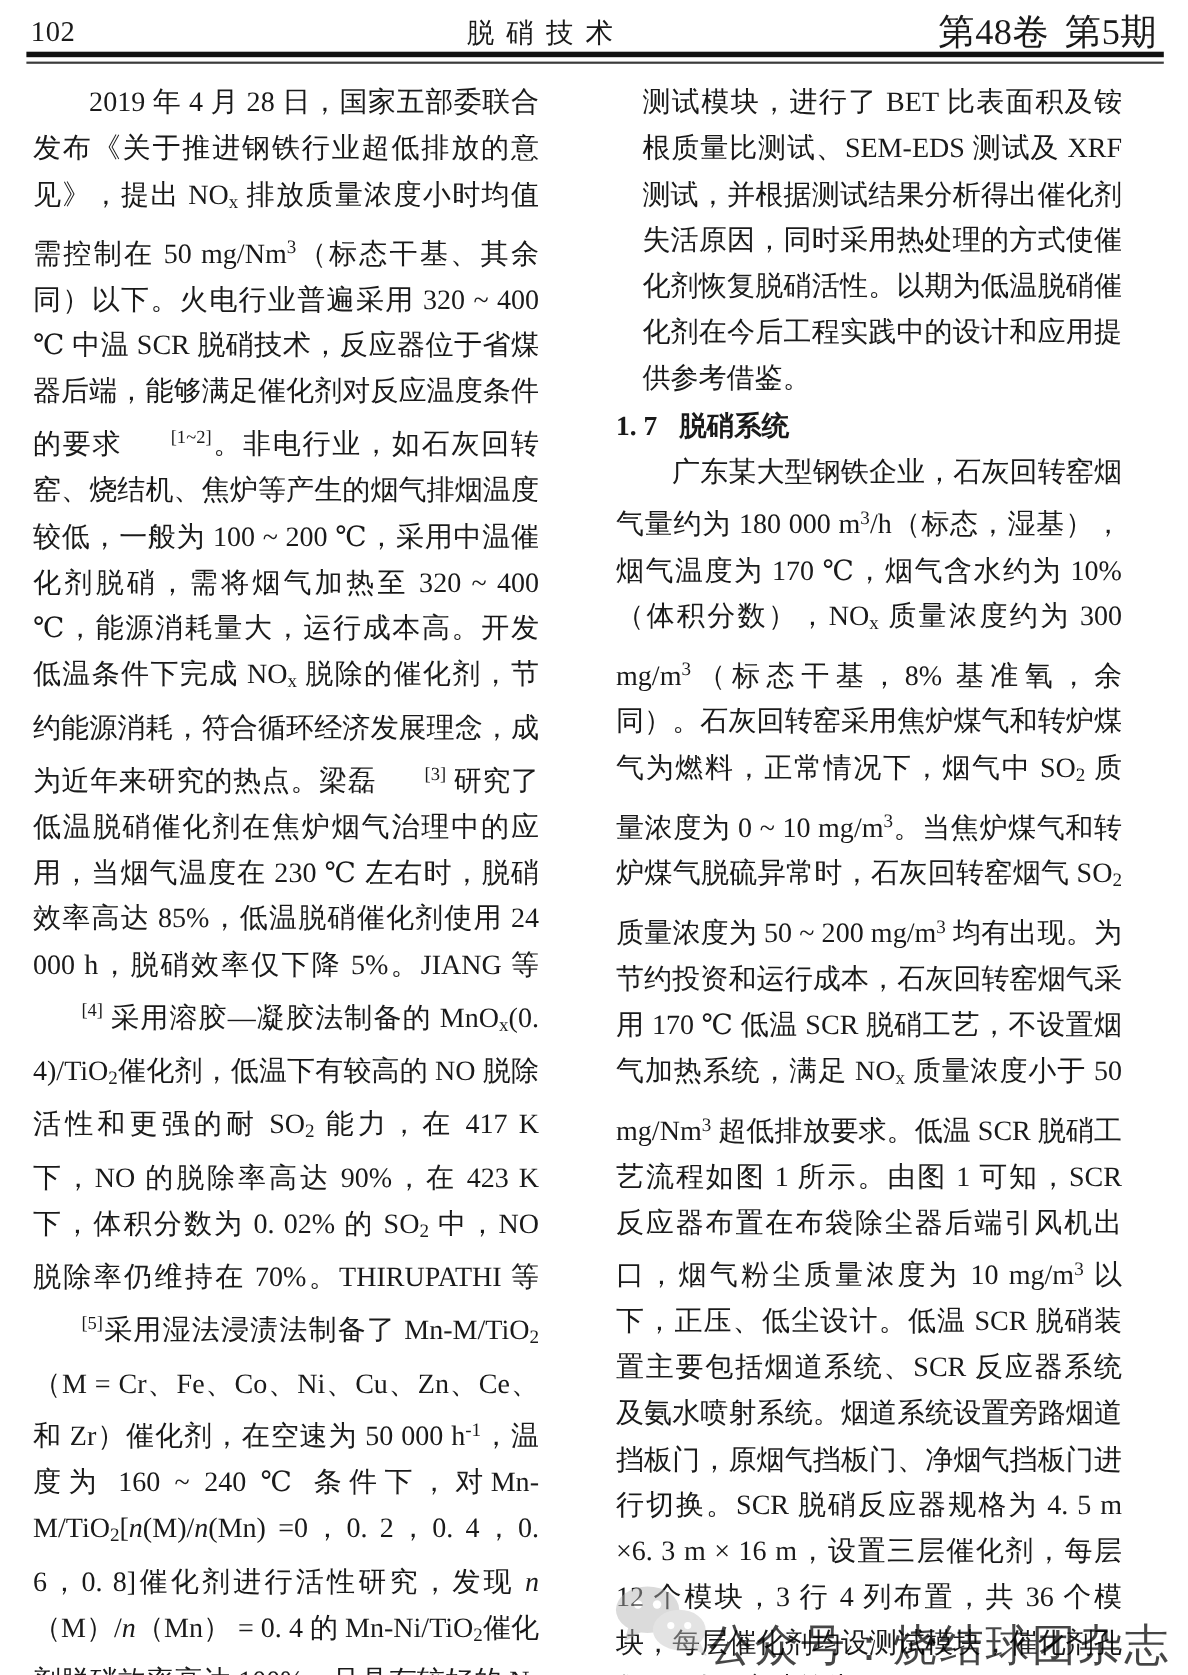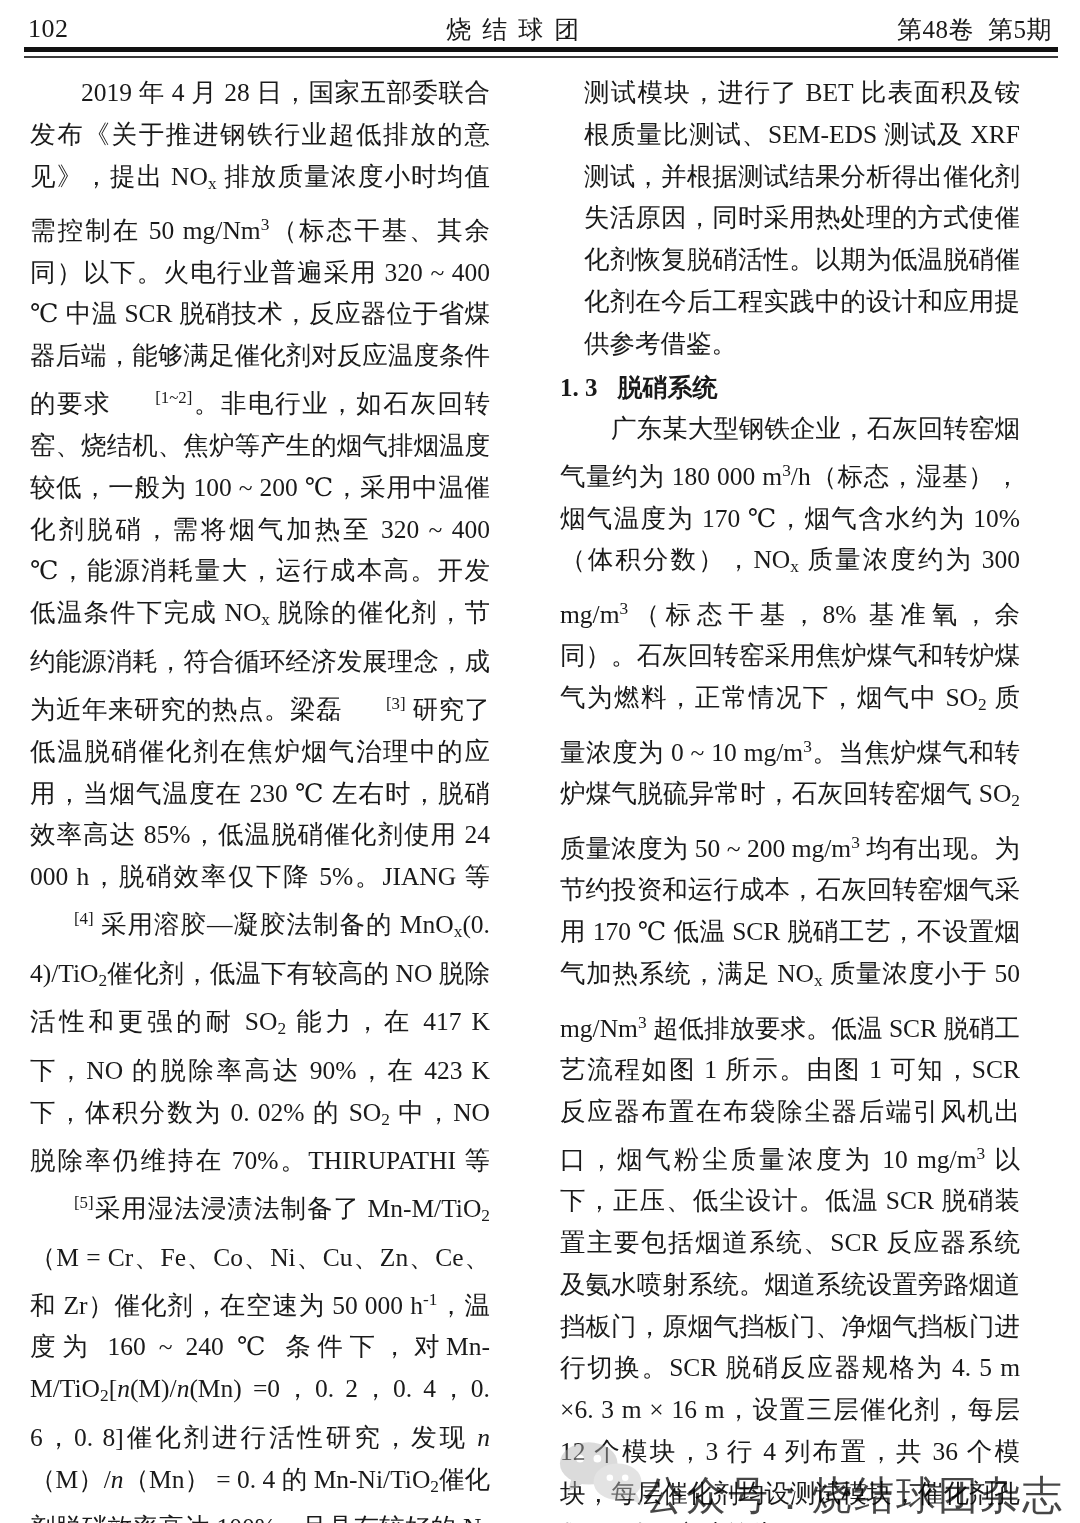--- a/index.html
+++ b/index.html
@@ -41,21 +41,21 @@
     font-family: "Liberation Serif", serif;
     font-size: 26px;
   }
   .rh-journal {
     font-size: 25px;
     letter-spacing: 11px;
     margin-left: 60px;
     text-indent: 11px;
   }
   .rh-volume {
-    font-size: 25px;
+    font-size: 33px;
     white-space: nowrap;
   }
   .rh-volume .sp { display: inline-block; width: 14px; }
 
   .rule-wrap {
     position: absolute;
     top: 47px;
     left: 24px;
     right: 22px;
   }
@@ -159,21 +159,21 @@
     font-family: "Liberation Sans", "DejaVu Sans", sans-serif;
   }
 </style>
 </head>
 <body>
 
 <div class="page">
 
   <div class="running-head">
     <span class="rh-page-no">102</span>
-    <span class="rh-journal">烧结球团</span>
+    <span class="rh-journal">脱硝技术</span>
     <span class="rh-volume">
       <span>第48卷</span><span class="sp"></span><span>第5期</span>
     </span>
   </div>
 
   <div class="rule-wrap">
     <div class="rule-thick"></div>
     <div class="rule-gap"></div>
     <div class="rule-thin"></div>
   </div>
@@ -184,21 +184,21 @@
 
       <p class="para"><span>2019 年 4 月 28 日，国家五部委联合发布《关于推进钢铁行业超低排放的意见》，提出 NO</span><sub>x</sub><span> 排放质量浓度小时均值需控制在 50 mg/Nm</span><sup>3</sup><span>（标态干基、其余同）以下。火电行业普遍采用 320 ~ 400 ℃ 中温 SCR 脱硝技术，反应器位于省煤器后端，能够满足催化剂对反应温度条件的要求</span><span class="ref">[1~2]</span><span>。非电行业，如石灰回转窑、烧结机、焦炉等产生的烟气排烟温度较低，一般为 100 ~ 200 ℃，采用中温催化剂脱硝，需将烟气加热至 320 ~ 400 ℃，能源消耗量大，运行成本高。开发低温条件下完成 NO</span><sub>x</sub><span> 脱除的催化剂，节约能源消耗，符合循环经济发展理念，成为近年来研究的热点。梁磊</span><span class="ref">[3]</span><span> 研究了低温脱硝催化剂在焦炉烟气治理中的应用，当烟气温度在 230 ℃ 左右时，脱硝效率高达 85%，低温脱硝催化剂使用 24 000 h，脱硝效率仅下降 5%。JIANG 等</span><span class="ref">[4]</span><span> 采用溶胶—凝胶法制备的 MnO</span><sub>x</sub><span>(0. 4)/TiO</span><sub>2</sub><span>催化剂，低温下有较高的 NO 脱除活性和更强的耐 SO</span><sub>2</sub><span> 能力，在 417 K 下，NO 的脱除率高达 90%，在 423 K 下，体积分数为 0. 02% 的 SO</span><sub>2</sub><span> 中，NO 脱除率仍维持在 70%。THIRUPATHI 等</span><span class="ref">[5]</span><span>采用湿法浸渍法制备了 Mn-M/TiO</span><sub>2</sub><span>（M = Cr、Fe、Co、Ni、Cu、Zn、Ce、和 Zr）催化剂，在空速为 50 000 h</span><sup>-1</sup><span>，温度为 160 ~ 240 ℃ 条件下，对Mn-M/TiO</span><sub>2</sub><span>[</span><span class="ital">n</span><span>(M)/</span><span class="ital">n</span><span>(Mn) =0，0. 2，0. 4，0. 6，0. 8]催化剂进行活性研究，发现 </span><span class="ital">n</span><span>（M）/</span><span class="ital">n</span><span>（Mn） = 0. 4 的 Mn-Ni/TiO</span><sub>2</sub><span>催化剂脱硝效率高达 100%，且具有较好的 N</span><sub>2</sub><span>选择性和较宽的反应温度窗口。Ce 的添加能有效提高催化剂抗 SO</span></p>
 
     </div>
 
     <div class="col col-right">
 
       <p class="para cont"><span>测试模块，进行了 BET 比表面积及铵根质量比测试、SEM-EDS 测试及 XRF 测试，并根据测试结果分析得出催化剂失活原因，同时采用热处理的方式使催化剂恢复脱硝活性。以期为低温脱硝催化剂在今后工程实践中的设计和应用提供参考借鉴。</span></p>
 
 
-      <h3 class="sub-head"><span class="num">1. 3</span><span>脱硝系统</span></h3>
+      <h3 class="sub-head"><span class="num">1. 7</span><span>脱硝系统</span></h3>
 
       <p class="para"><span>广东某大型钢铁企业，石灰回转窑烟气量约为 180 000 m</span><sup>3</sup><span>/h（标态，湿基），烟气温度为 170 ℃，烟气含水约为 10%（体积分数），NO</span><sub>x</sub><span> 质量浓度约为 300 mg/m</span><sup>3</sup><span>（标态干基，8% 基准氧，余同）。石灰回转窑采用焦炉煤气和转炉煤气为燃料，正常情况下，烟气中 SO</span><sub>2</sub><span> 质量浓度为 0 ~ 10 mg/m</span><sup>3</sup><span>。当焦炉煤气和转炉煤气脱硫异常时，石灰回转窑烟气 SO</span><sub>2</sub><span> 质量浓度为 50 ~ 200 mg/m</span><sup>3</sup><span> 均有出现。为节约投资和运行成本，石灰回转窑烟气采用 170 ℃ 低温 SCR 脱硝工艺，不设置烟气加热系统，满足 NO</span><sub>x</sub><span> 质量浓度小于 50 mg/Nm</span><sup>3</sup><span> 超低排放要求。低温 SCR 脱硝工艺流程如图 1 所示。由图 1 可知，SCR 反应器布置在布袋除尘器后端引风机出口，烟气粉尘质量浓度为 10 mg/m</span><sup>3</sup><span> 以下，正压、低尘设计。低温 SCR 脱硝装置主要包括烟道系统、SCR 反应器系统及氨水喷射系统。烟道系统设置旁路烟道挡板门，原烟气挡板门、净烟气挡板门进行切换。SCR 脱硝反应器规格为 4. 5 m ×6. 3 m × 16 m，设置三层催化剂，每层 12 个模块，3 行 4 列布置，共 36 个模块，每层催化剂均设测试模块，催化剂孔数 35 孔，空速约为3 200 h</span></p>
 
     </div>
   </div>
 
   <div class="watermark">
     <svg class="wm-logo" viewBox="0 0 100 70">
       <ellipse cx="32" cy="24" rx="30" ry="22" fill="#b0b0b0"></ellipse>
       <polygon points="14,40 10,54 26,45" fill="#b0b0b0"></polygon>

